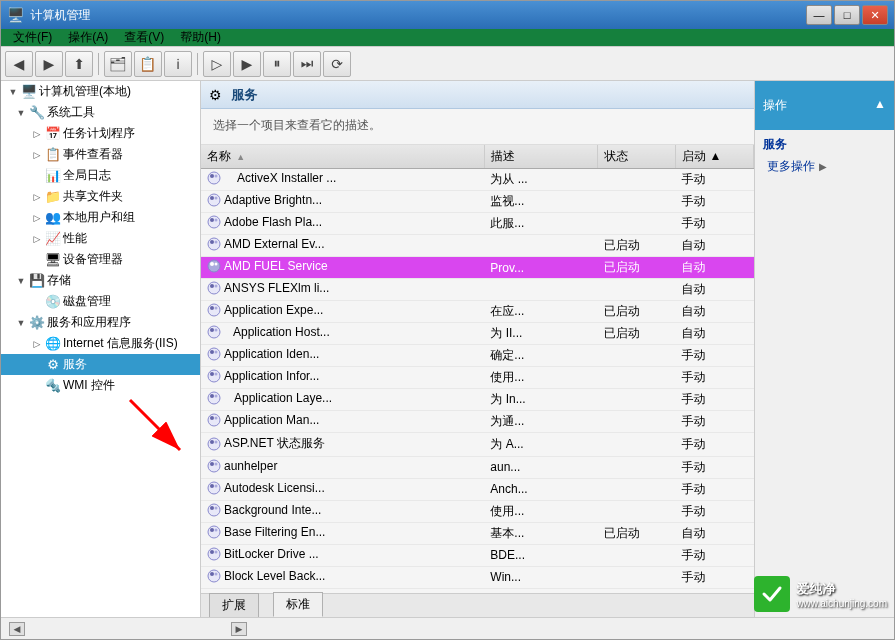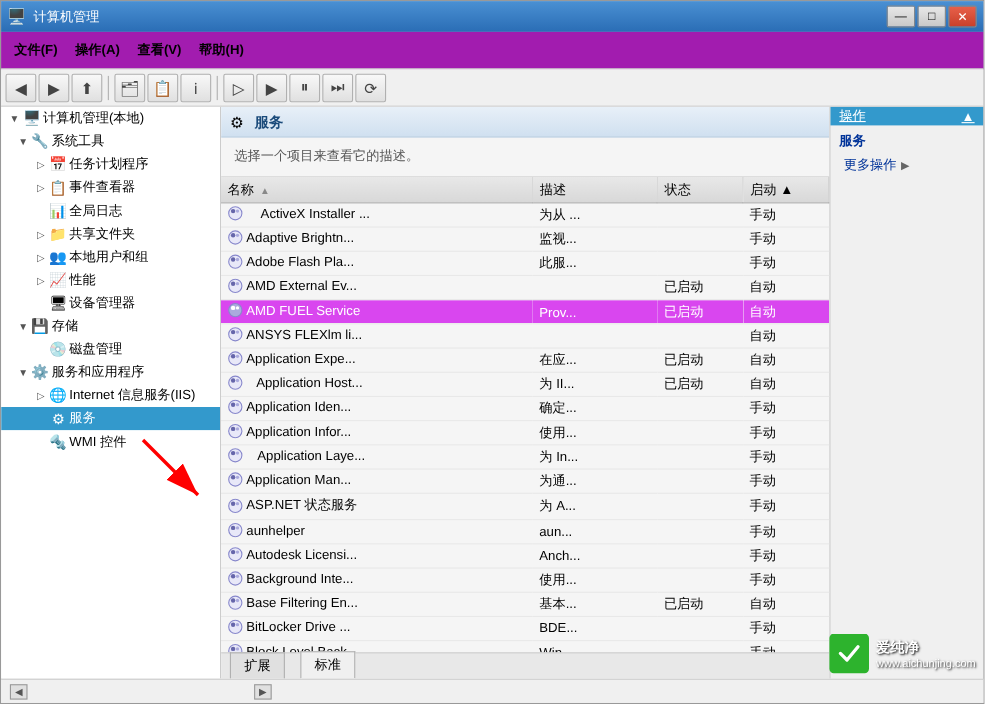--- a/index.html
+++ b/index.html
@@ -50,27 +50,26 @@
       display: flex;
       align-items: center;
       justify-content: center;
       font-size: 11px;
       cursor: pointer;
     }
     .title-btn.close { background: linear-gradient(to bottom, #e8604a, #c8402a); color: white; }
 
     
     .menu-bar {
-      background: #a21caf;
-      height: 34px;
+      background: #15803d;
+      height: 18px;
       display: flex;
       align-items: center;
       padding: 0 4px;
       border-bottom: 1px solid #ccc;
-      font-weight: bold;
     }
     .menu-item {
       padding: 2px 8px;
       font-size: 12px;
       cursor: pointer;
       color: #000;
     }
 
     
     .toolbar {
@@ -235,26 +234,25 @@
     .right-panel {
       width: 140px;
       background: #f0f0f0;
       border-left: 1px solid #ccc;
       display: flex;
       flex-direction: column;
     }
     .actions-header {
       background: #3399cc;
       color: white;
-      padding: 0 8px;
-      font-size: 12px;
-      display: flex;
-      align-items: center;
+      padding: 16px 8px;
+      font-size: 12px;
+      display: flex;
+      align-items: flex-start;
       justify-content: space-between;
-      text-decoration: underline;
     }
     .actions-section {
       padding: 2px 0;
     }
     .actions-section-title {
       font-size: 12px;
       font-weight: bold;
       padding: 4px 8px 2px;
       color: #003399;
     }

